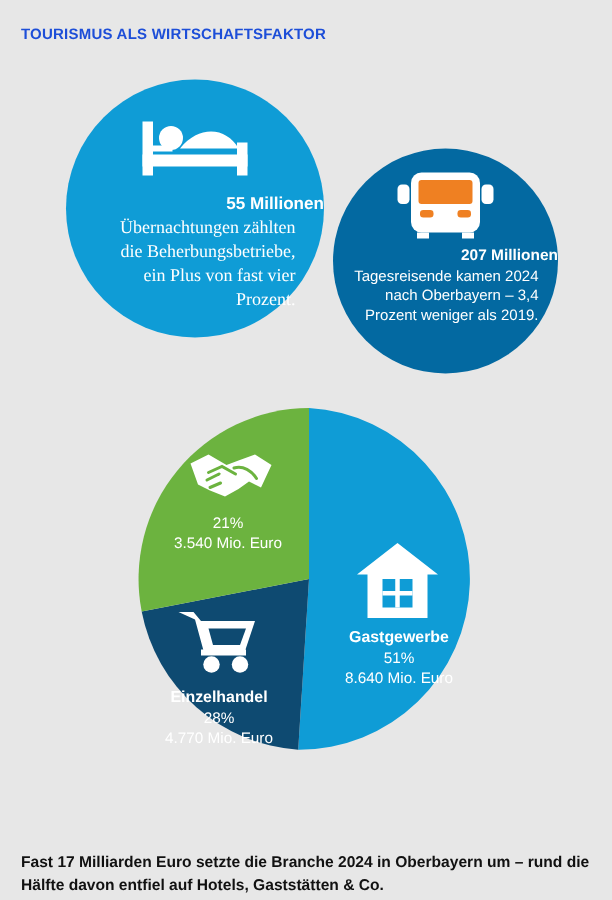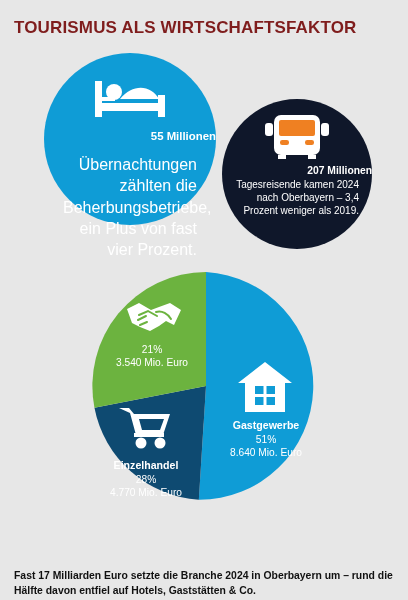--- a/index.html
+++ b/index.html
@@ -11,45 +11,45 @@
     overflow:hidden;
     -webkit-font-smoothing:antialiased;
   }
 
   .stage{position:absolute;inset:0;}
 
   
   .title{
     position:absolute;
     left:14px; top:18px;
-    font-size:17px;
+    font-size:10px;
     font-weight:bold;
     letter-spacing:.15px;
-    color:#7f1d1d;
+    color:#1d4ed8;
     white-space:nowrap;
   }
 
   
   .circle{
     position:absolute;
     border-radius:50%;
     color:#ffffff;
     text-align:right;
     box-sizing:border-box;
   }
   .circle-blue{
     left:44px; top:53px;
     width:172px; height:172px;
     background:#0f9cd6;
     z-index:3;
   }
   .circle-orange{
     left:222px; top:99px;
     width:150px; height:150px;
-    background:#0f172a;
+    background:#0369a1;
     z-index:2;
   }
 
   .circle .icon-wrap{
     display:flex;align-items:center;justify-content:center;
     width:100%;
   }
   .circle-blue .icon-wrap{height:52px;margin-top:20px;}
   .circle-orange .icon-wrap{height:48px;margin-top:14px;}
 
@@ -57,21 +57,21 @@
     font-weight:bold;
     line-height:1.15;
   }
   .circle-blue .bignum{font-size:11.4px;margin-top:5px;}
   .circle-orange .bignum{font-size:10.3px;margin-top:4px;}
 
   .bodytext{
     line-height:1.33;
     padding:0 18px;
   }
-  .circle-blue .bodytext{font-size:16px;margin-top:11px;padding:0 19px;}
+  .circle-blue .bodytext{font-size:12px;margin-top:1px;padding:0 19px;font-family:Liberation Serif, serif;}
   .circle-orange .bodytext{font-size:10px;margin-top:1px;padding:0 13px;}
 
   
   .pie-wrap{
     position:absolute;
     left:92px; top:272px;
     width:228px; height:228px;
     z-index:1;
   }
   .pie-wrap svg{display:block;}

